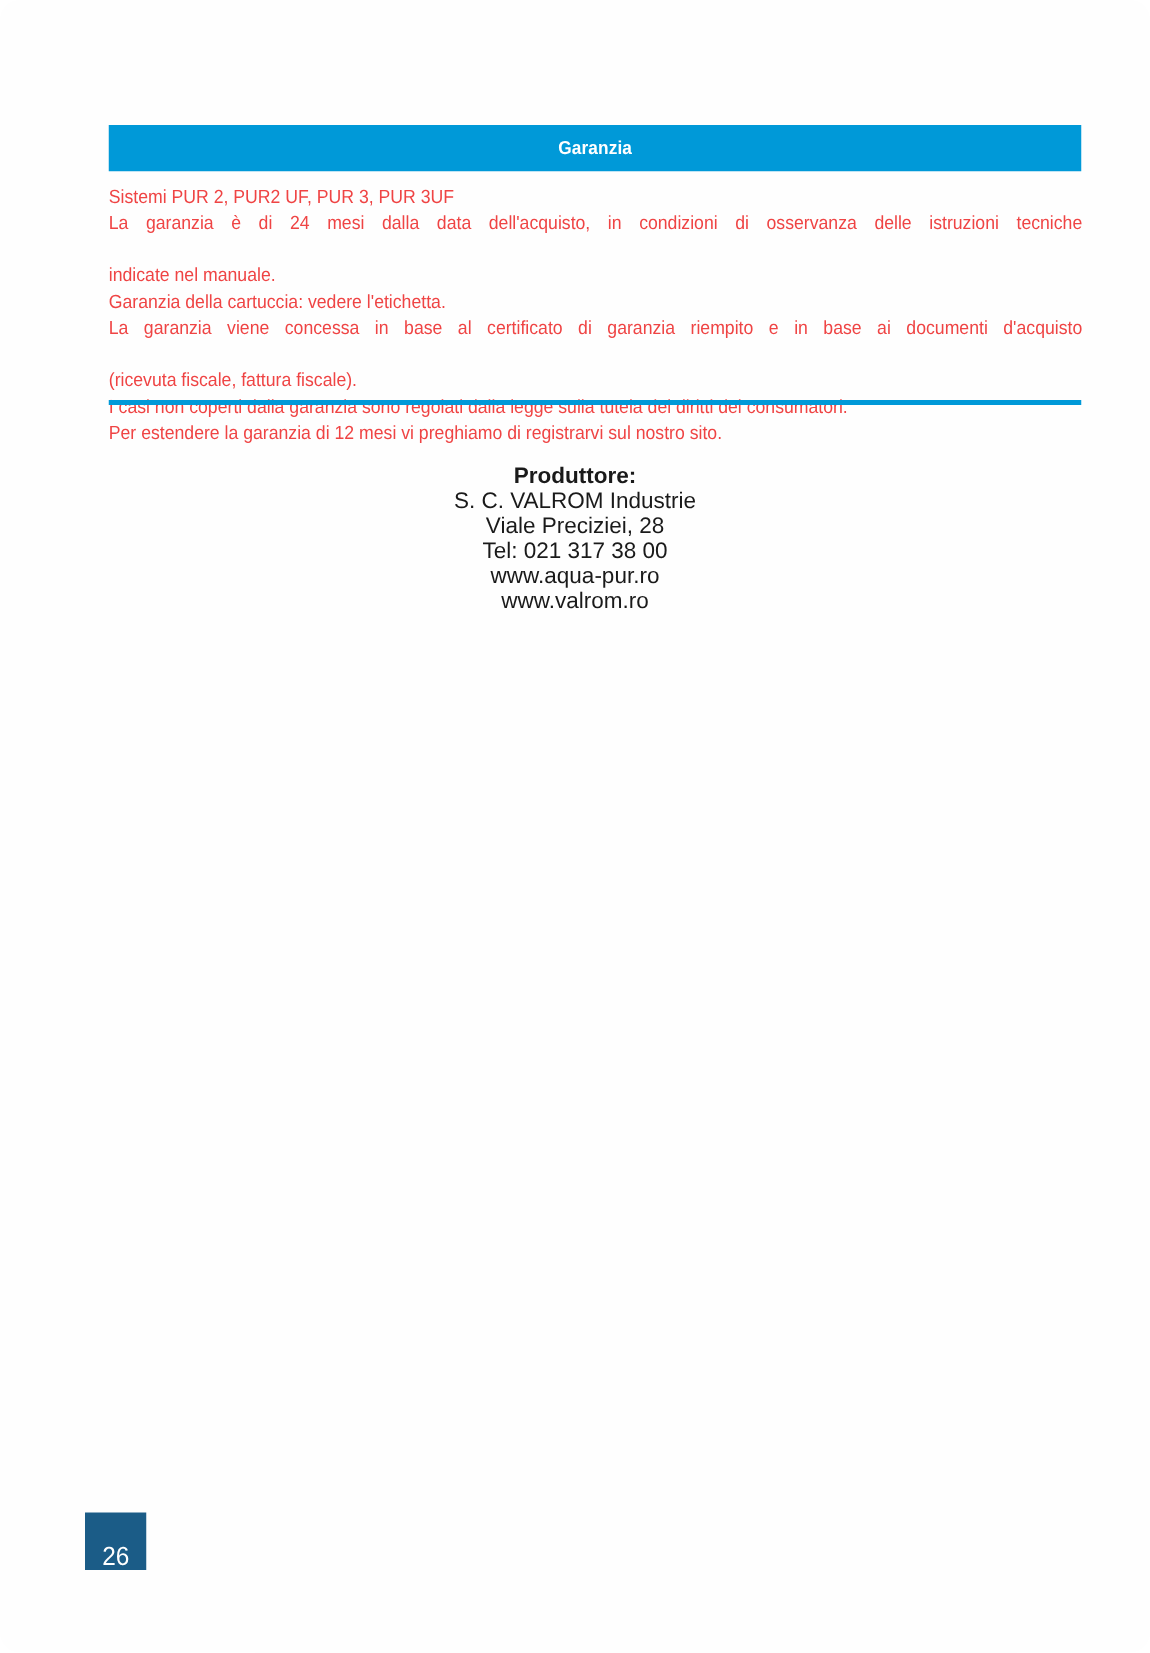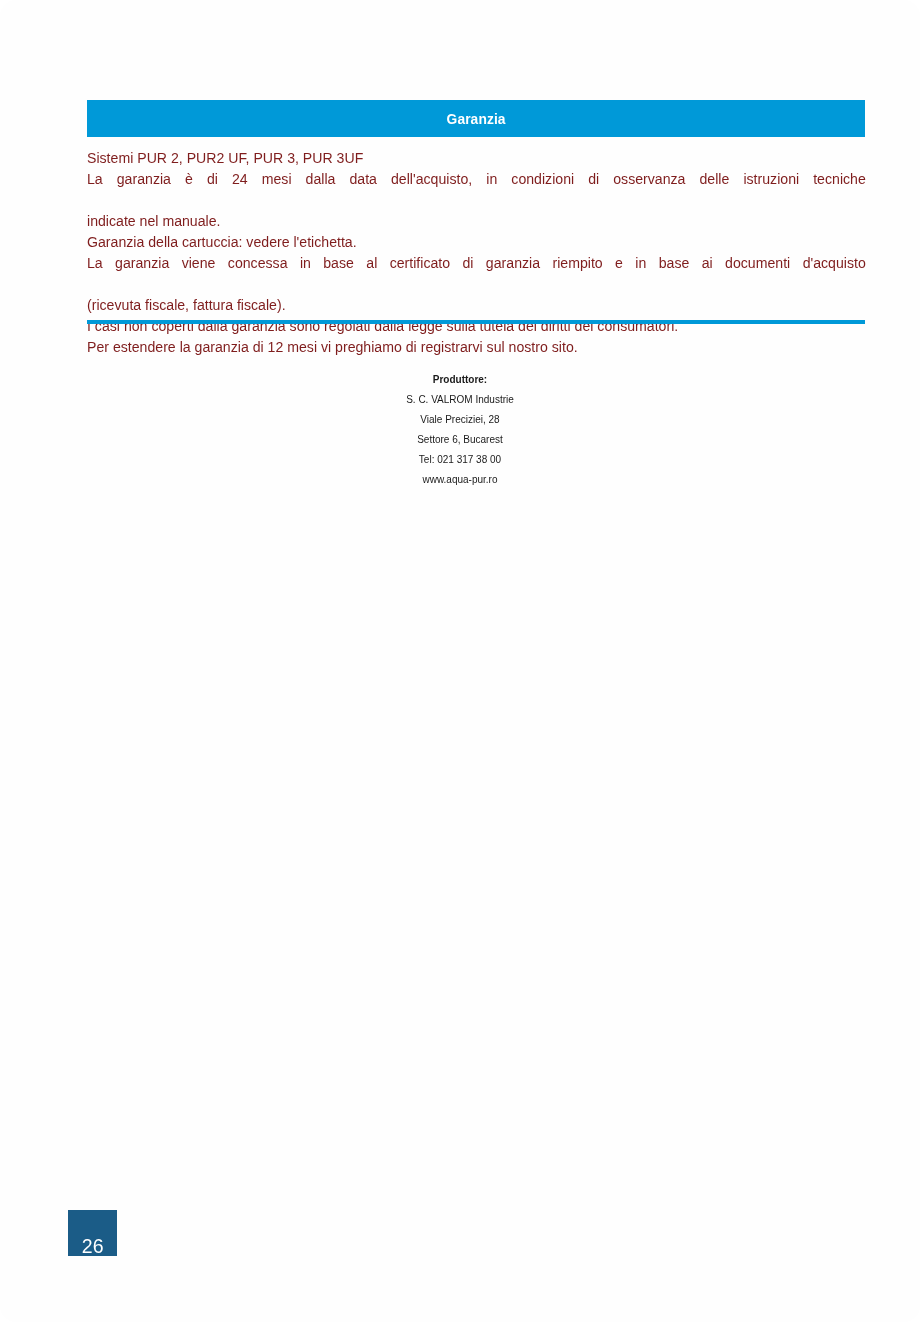--- a/index.html
+++ b/index.html
@@ -49,21 +49,21 @@
     transform: scaleX(0.92);
     transform-origin: center center;
   }
 
   
   .body-copy {
     position: absolute;
     left: 87px;
     top: 147px;
     width: 779px;
-    color: #7f1d1d;
+    color: #ef4444;
     font-family: "Liberation Sans", sans-serif;
     font-size: 15.2px;
     line-height: 21px;
   }
   .body-line {
     display: block;
     white-space: nowrap;
     transform: scaleX(0.93);
     transform-origin: left center;
   }
@@ -99,21 +99,21 @@
 
   
   .manufacturer {
     position: absolute;
     left: 0;
     top: 370px;
     width: 920px;
     text-align: center;
     color: #1a1a1a;
     font-family: "Liberation Sans", sans-serif;
-    font-size: 10px;
+    font-size: 18px;
     line-height: 20px;
   }
   .manufacturer .mf-heading {
     display: block;
     font-weight: bold;
   }
   .manufacturer .mf-line {
     display: block;
     font-weight: normal;
     text-align: center;
@@ -170,22 +170,22 @@
 
     <span class="body-line">Per estendere la garanzia di 12 mesi vi preghiamo di registrarvi sul nostro sito.</span>
   </div>
 
   <div class="divider-rule"></div>
 
   <div class="manufacturer">
     <span class="mf-heading">Produttore:</span>
     <span class="mf-line">S. C. VALROM Industrie</span>
     <span class="mf-line">Viale Preciziei, 28</span>
-    <span class="mf-line">Settore 6, Bucarest</span>
     <span class="mf-line">Tel: 021 317 38 00</span>
     <span class="mf-line">www.aqua-pur.ro</span>
+    <span class="mf-line">www.valrom.ro</span>
   </div>
 
   <div class="page-badge">
     <span class="page-badge-number">26</span>
   </div>
 
 </div>
 
 </body></html>

